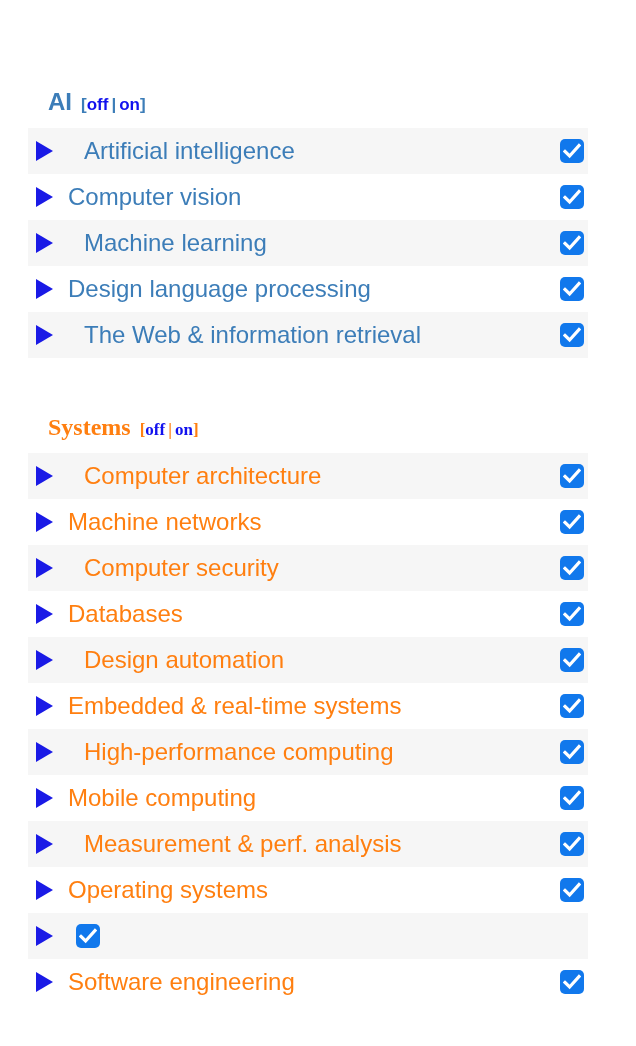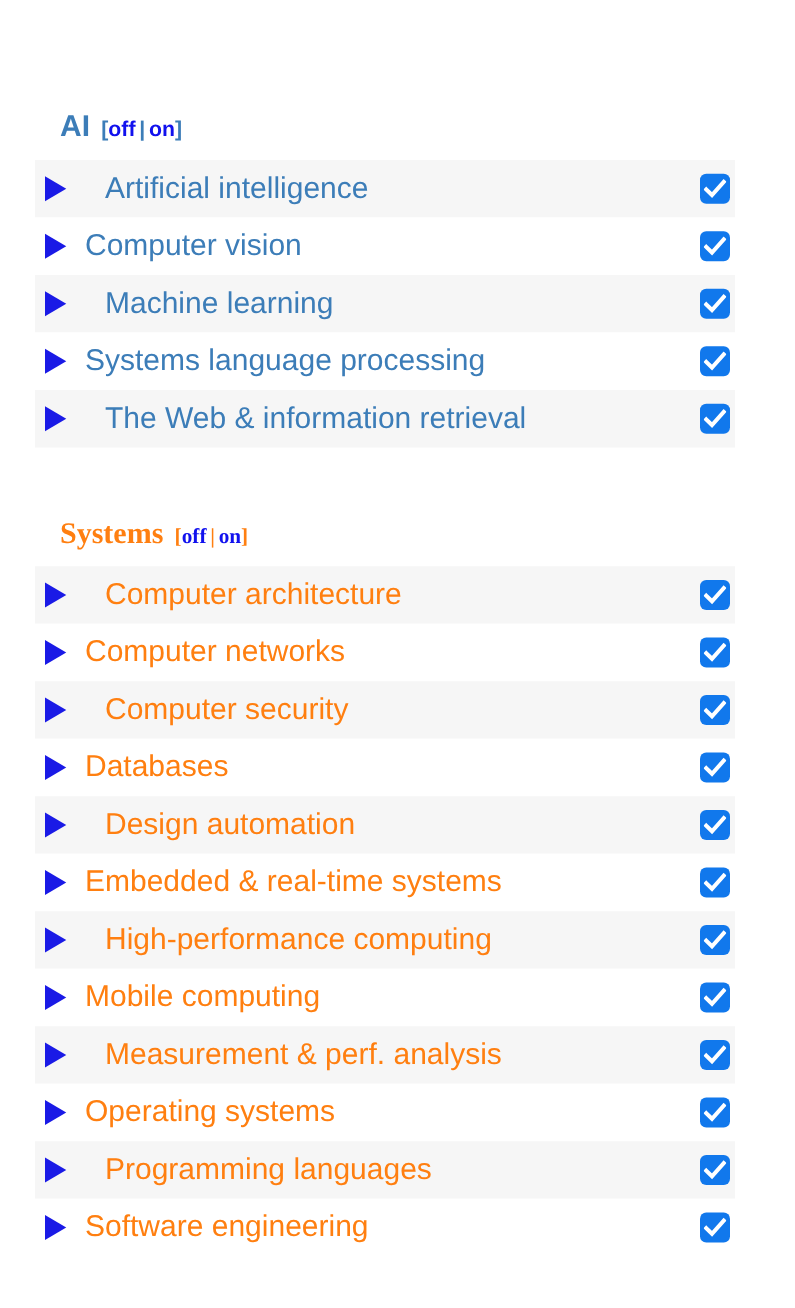--- a/index.html
+++ b/index.html
@@ -188,21 +188,21 @@
               <polyline points="2,8.5 6.6,13 16,2.5" fill="none" stroke="#ffffff" stroke-width="3.2" stroke-linecap="square" stroke-linejoin="miter"></polyline>
             </svg>
           </span>
         </div>
         <div class="area-row">
           <span class="tri-icon">
             <svg width="20" height="22" viewBox="0 0 20 22" aria-hidden="true">
               <polygon points="2,1 19,11 2,21" fill="#1a1ae6"></polygon>
             </svg>
           </span>
-          <span class="area-label">Systems language processing</span>
+          <span class="area-label">Design language processing</span>
           <span class="checkbox">
             <svg width="18" height="16" viewBox="0 0 18 16" aria-hidden="true">
               <polyline points="2,8.5 6.6,13 16,2.5" fill="none" stroke="#ffffff" stroke-width="3.2" stroke-linecap="square" stroke-linejoin="miter"></polyline>
             </svg>
           </span>
         </div>
         <div class="area-row alt">
           <span class="tri-icon">
             <svg width="20" height="22" viewBox="0 0 20 22" aria-hidden="true">
               <polygon points="2,1 19,11 2,21" fill="#1a1ae6"></polygon>
@@ -238,21 +238,21 @@
               <polyline points="2,8.5 6.6,13 16,2.5" fill="none" stroke="#ffffff" stroke-width="3.2" stroke-linecap="square" stroke-linejoin="miter"></polyline>
             </svg>
           </span>
         </div>
         <div class="area-row">
           <span class="tri-icon">
             <svg width="20" height="22" viewBox="0 0 20 22" aria-hidden="true">
               <polygon points="2,1 19,11 2,21" fill="#1a1ae6"></polygon>
             </svg>
           </span>
-          <span class="area-label">Computer networks</span>
+          <span class="area-label">Machine networks</span>
           <span class="checkbox">
             <svg width="18" height="16" viewBox="0 0 18 16" aria-hidden="true">
               <polyline points="2,8.5 6.6,13 16,2.5" fill="none" stroke="#ffffff" stroke-width="3.2" stroke-linecap="square" stroke-linejoin="miter"></polyline>
             </svg>
           </span>
         </div>
         <div class="area-row alt">
           <span class="tri-icon">
             <svg width="20" height="22" viewBox="0 0 20 22" aria-hidden="true">
               <polygon points="2,1 19,11 2,21" fill="#1a1ae6"></polygon>
@@ -355,21 +355,20 @@
               <polyline points="2,8.5 6.6,13 16,2.5" fill="none" stroke="#ffffff" stroke-width="3.2" stroke-linecap="square" stroke-linejoin="miter"></polyline>
             </svg>
           </span>
         </div>
         <div class="area-row alt">
           <span class="tri-icon">
             <svg width="20" height="22" viewBox="0 0 20 22" aria-hidden="true">
               <polygon points="2,1 19,11 2,21" fill="#1a1ae6"></polygon>
             </svg>
           </span>
-          <span class="area-label">Programming languages</span>
           <span class="checkbox">
             <svg width="18" height="16" viewBox="0 0 18 16" aria-hidden="true">
               <polyline points="2,8.5 6.6,13 16,2.5" fill="none" stroke="#ffffff" stroke-width="3.2" stroke-linecap="square" stroke-linejoin="miter"></polyline>
             </svg>
           </span>
         </div>
         <div class="area-row">
           <span class="tri-icon">
             <svg width="20" height="22" viewBox="0 0 20 22" aria-hidden="true">
               <polygon points="2,1 19,11 2,21" fill="#1a1ae6"></polygon>

